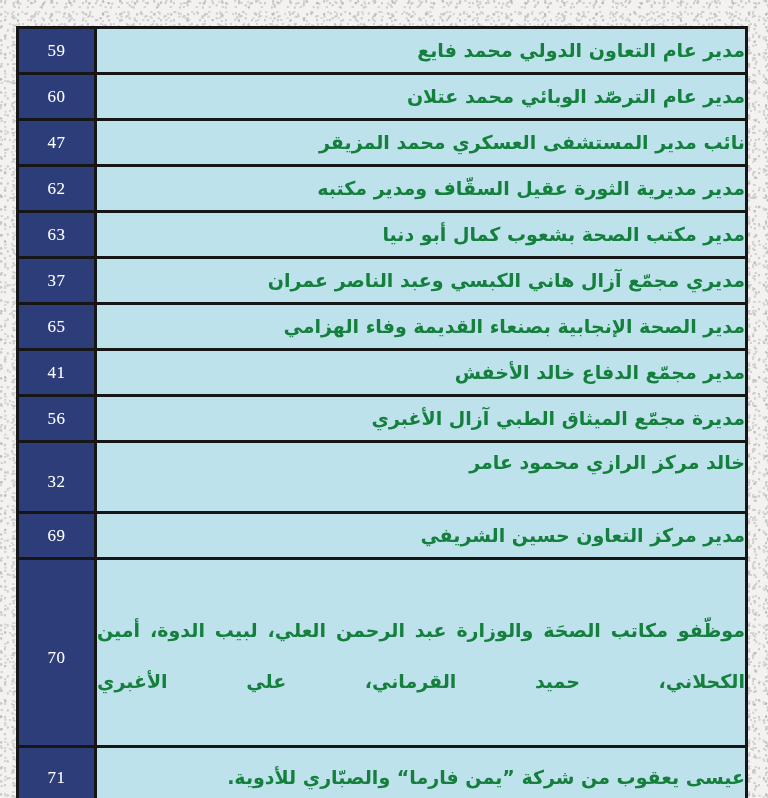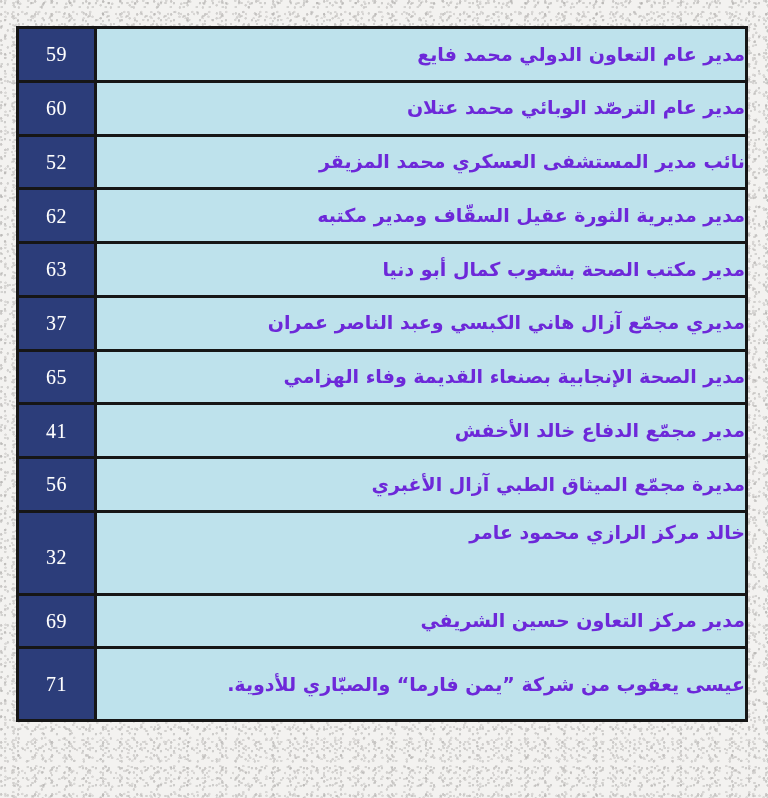--- a/index.html
+++ b/index.html
@@ -73,31 +73,31 @@
   }
 
   
   td.num-cell {
     width: 75px;
     background: #2c3d7a;
     color: #ffffff;
     text-align: center;
     vertical-align: top;
     font-family: "Liberation Serif", "DejaVu Serif", serif;
-    font-size: 20px;
+    font-size: 17px;
     line-height: 1;
     padding-top: 9px;
     letter-spacing: .5px;
     text-shadow: 0 0 1px rgba(255,255,255,.25);
   }
 
   
   td.text-cell {
     background: #bee2ec;
-    color: #6d28d9;
+    color: #15803d;
     text-align: right;
     padding: 0 9px 0 12px;
     font-family: "DejaVu Sans", sans-serif;
     font-size: 19px;
     font-weight: 700;
     line-height: 1.34;
     white-space: pre-line;
   }
 
   
@@ -130,21 +130,21 @@
         <td class="num-cell">59</td>
       </tr>
 
       <tr style="height:46px;">
         <td class="text-cell">مدير عام الترصّد الوبائي محمد عتلان</td>
         <td class="num-cell">60</td>
       </tr>
 
       <tr style="height:46px;">
         <td class="text-cell">نائب مدير المستشفى العسكري محمد المزيقر</td>
-        <td class="num-cell">52</td>
+        <td class="num-cell">47</td>
       </tr>
 
       <tr style="height:46px;">
         <td class="text-cell">مدير مديرية الثورة عقيل السقّاف ومدير مكتبه</td>
         <td class="num-cell">62</td>
       </tr>
 
       <tr style="height:46px;">
         <td class="text-cell">مدير مكتب الصحة بشعوب كمال أبو دنيا</td>
         <td class="num-cell">63</td>
@@ -173,20 +173,29 @@
       <tr class="tall-top" style="height:71px;">
         <td class="text-cell">خالد مركز الرازي محمود عامر</td>
         <td class="num-cell">32</td>
       </tr>
 
       <tr style="height:46px;">
         <td class="text-cell">مدير مركز التعاون حسين الشريفي</td>
         <td class="num-cell">69</td>
       </tr>
 
+      <tr class="tall-top" style="height:109px;">
+        <td class="text-cell">
+          <span class="wrap-lines">
+            <span class="ln">موظّفو مكاتب الصحَة والوزارة عبد الرحمن العلي، لبيب الدوة، أمين</span>
+            <span class="ln last">الكحلاني، حميد القرماني، علي الأغبري</span>
+          </span>
+        </td>
+        <td class="num-cell">70</td>
+      </tr>
 
       <tr style="height:62px;">
         <td class="text-cell">عيسى يعقوب من شركة ”يمن فارما“ والصبّاري للأدوية.</td>
         <td class="num-cell">71</td>
       </tr>
 
     </tbody>
   </table>
 </div>
 

